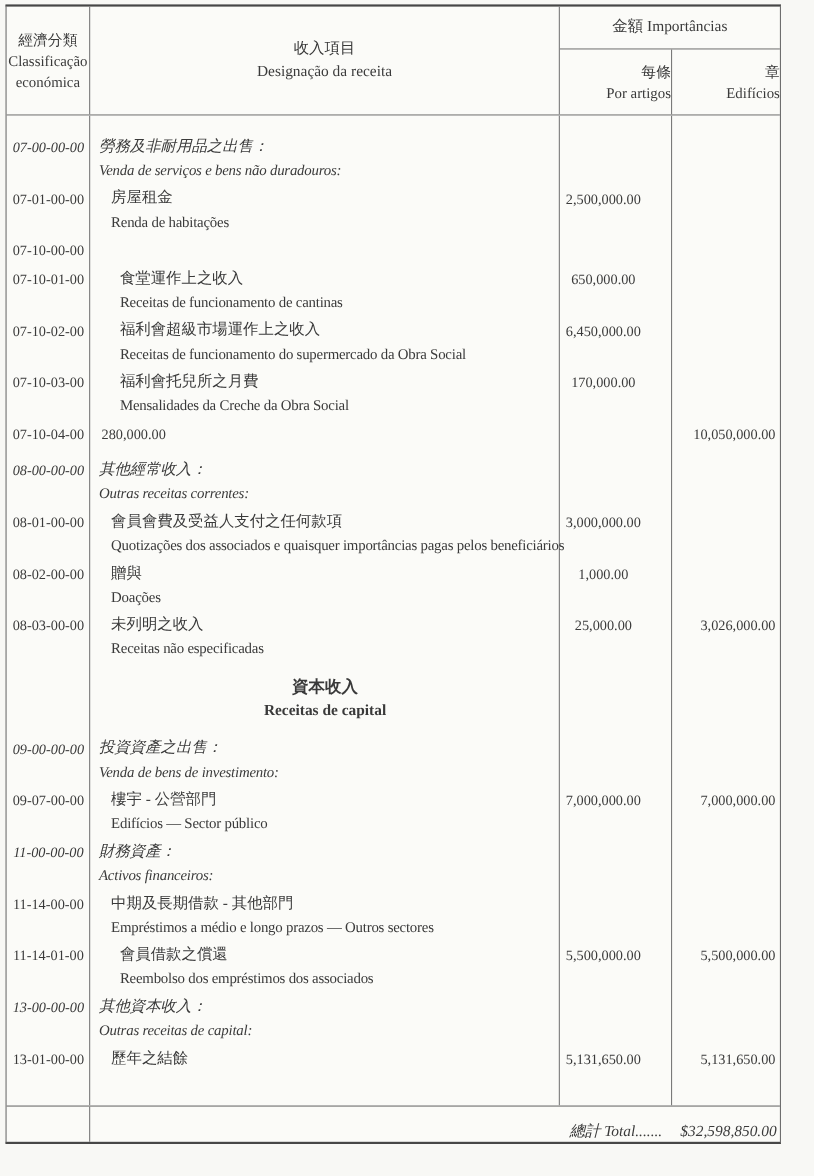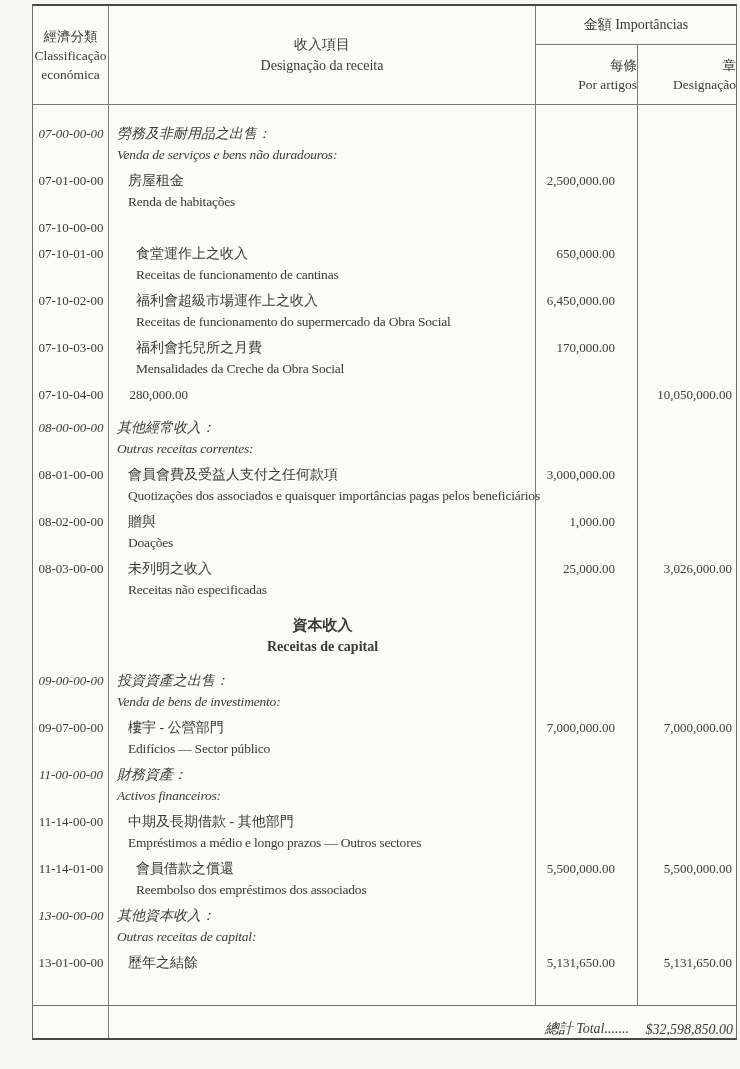--- a/index.html
+++ b/index.html
@@ -6,21 +6,21 @@
   html, body {
     width: 740px; height: 1069px;
     background: #f8f8f5;
     font-family: "Liberation Serif", "DejaVu Serif", serif;
     color: #3a3a3a;
     overflow: hidden;
   }
   .page { width: 740px; height: 1069px; position: relative; }
 
   .table {
-    position: absolute; left: 32px; top: 4px;
+    position: absolute; left: 5px; top: 4px;
     width: 705px;
     border-left: 1px solid #6e6e6e;
     border-right: 1px solid #6e6e6e;
     border-top: 2px solid #474747;
     border-bottom: 2px solid #474747;
     background: #fbfbf8;
   }
 
   
   .thead { display: flex; height: 99px; border-bottom: 1px solid #7a7a7a; }
@@ -38,21 +38,21 @@
   .tbody { position: relative; height: 900px; padding-top: 18px; overflow: hidden; }
   .vline { position: absolute; top: 0; bottom: 0; width: 1px; background: #7a7a7a; }
   .v1 { left: 75px; } .v2 { left: 502px; } .v3 { left: 604px; }
 
   .row { display: flex; align-items: flex-start; margin-bottom: 5px; position: relative; }
   .row.gap-before { margin-top: 12px; }
   .cell-code { width: 76px; flex: 0 0 76px; text-align: center; font-size: 13px; line-height: 21px; }
   .cell-desc { width: 427px; flex: 0 0 427px; }
   .cell-desc .zh { font-size: 14px; line-height: 21px; white-space: nowrap; }
   .cell-desc .pt { font-size: 13.5px; line-height: 21px; white-space: nowrap; letter-spacing: -0.2px; }
-  .cell-a1 { width: 102px; flex: 0 0 102px; text-align: right; padding-right: 23px; font-size: 13px; line-height: 21px; }
+  .cell-a1 { width: 102px; flex: 0 0 102px; text-align: center; padding-right: 23px; font-size: 13px; line-height: 21px; }
   .cell-a2 { flex: 1; text-align: right; padding-right: 4px; font-size: 13px; line-height: 21px; }
   .indent-0 .cell-desc { padding-left: 8px; }
   .indent-1 .cell-desc { padding-left: 19px; }
   .indent-2 .cell-desc { padding-left: 27px; }
   .row.section { font-style: italic; }
 
   .row-title { margin: 14px 0 12px 76px; width: 427px; text-align: center; font-weight: bold; }
   .row-title .zh { font-size: 15px; line-height: 22px; }
   .row-title .pt { font-size: 14px; line-height: 22px; }
 
@@ -84,21 +84,21 @@
           <span>金額</span>
           <span>Importâncias</span>
         </div>
         <div class="amt-sub">
           <div class="sub c3">
             <div>每條</div>
             <div>Por artigos</div>
           </div>
           <div class="sub c4">
             <div>章</div>
-            <div>Designação</div>
+            <div>Edifícios</div>
           </div>
         </div>
       </div>
     </div>
 
     <div class="tbody" id="tbody">
       <div class="vline v1"></div>
       <div class="vline v2"></div>
       <div class="vline v3"></div>
     <div class="row section indent-0">

